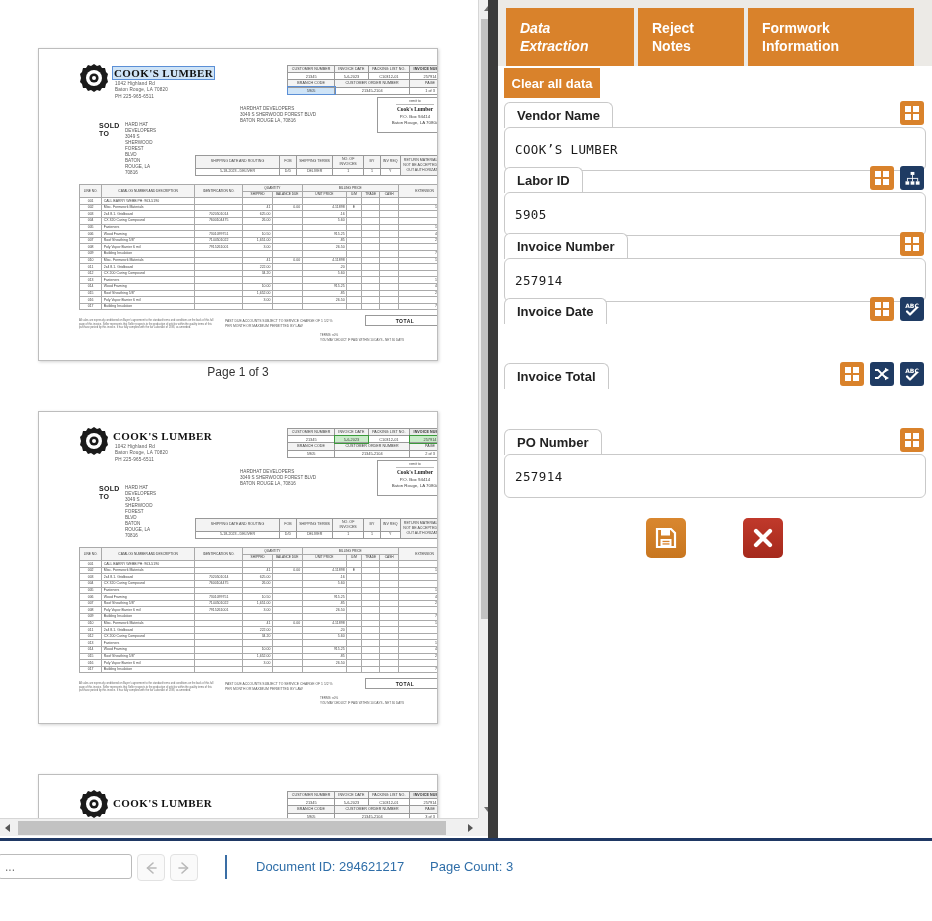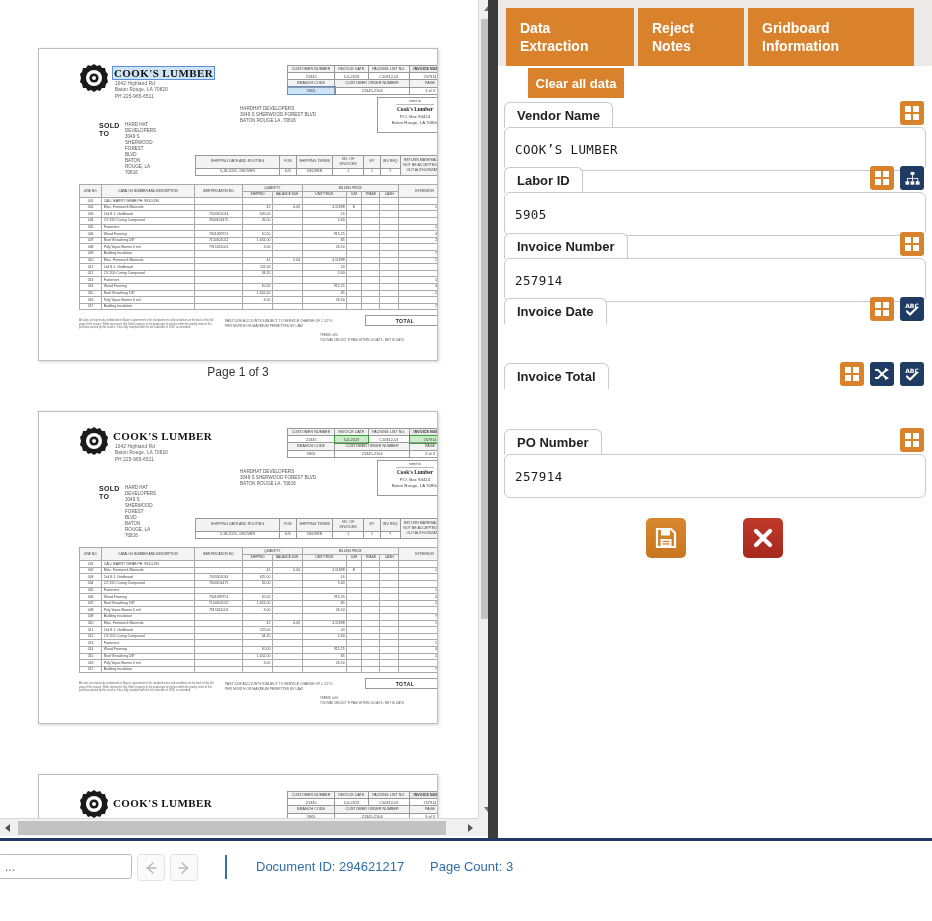--- a/index.html
+++ b/index.html
@@ -149,28 +149,28 @@
     position:absolute; left:498px; top:0; width:434px; height:838px;
     background:#ffffff;
   }
   #tabstrip { position:absolute; left:0; top:0; width:434px; height:66px; background:#eceae6; }
   .tab {
     position:absolute; top:8px; height:58px;
     background:#d9822b; color:#ffffff;
     font-size:14px; font-weight:bold; line-height:18px;
     padding:11px 0 0 14px; cursor:pointer; white-space:pre-line;
   }
-  #tab-0 { left:8px;  width:128px; }
+  #tab-0 { left:8px;  width:128px;font-style:italic; }
   #tab-1 { left:140px; width:106px; }
   #tab-2 { left:250px; width:166px; }
 
   #clear-btn {
     position:absolute; left:6px; top:68px; width:96px; height:30px;
     background:#d9822b; color:#fff; font-size:13px; font-weight:bold;
-    display:flex; align-items:center; justify-content:center; cursor:pointer;margin-left:24px;
+    display:flex; align-items:center; justify-content:center; cursor:pointer;
   }
 
   .field { position:absolute; left:6px; width:422px; height:65px; }
   .field .legend {
     position:absolute; left:0; top:0; height:26px;
     border:1px solid #c9c9c9; border-bottom:none;
     border-radius:6px 6px 0 0; background:#fff;
     padding:0 12px; display:flex; align-items:center;
     font-size:13px; font-weight:bold; color:#222; white-space:nowrap;
   }
@@ -929,21 +929,21 @@
 
   <div id="pane-divider"></div>
 
   <div id="form-pane">
 
     <div id="tabstrip">
       <div class="tab" id="tab-0">Data
 Extraction</div>
       <div class="tab" id="tab-1">Reject
 Notes</div>
-      <div class="tab" id="tab-2">Gridboard
+      <div class="tab" id="tab-2">Formwork
 Information</div>
     </div>
 
     <div id="clear-btn">Clear all data</div>
 
     <div class="field" style="top:102px;">
       <div class="legend">Vendor Name</div>
       <div class="field-icons">
         <div class="ficon orange">
           <svg width="14" height="14" viewBox="0 0 14 14">

